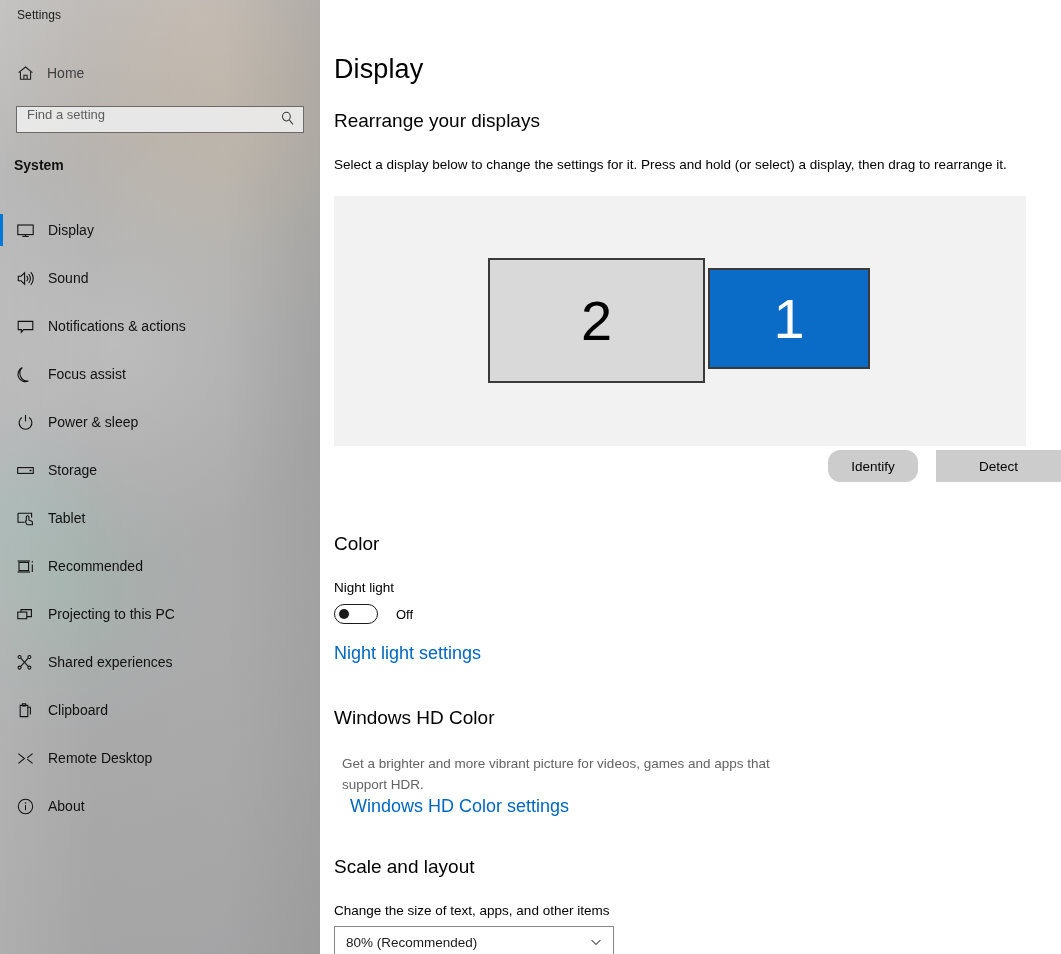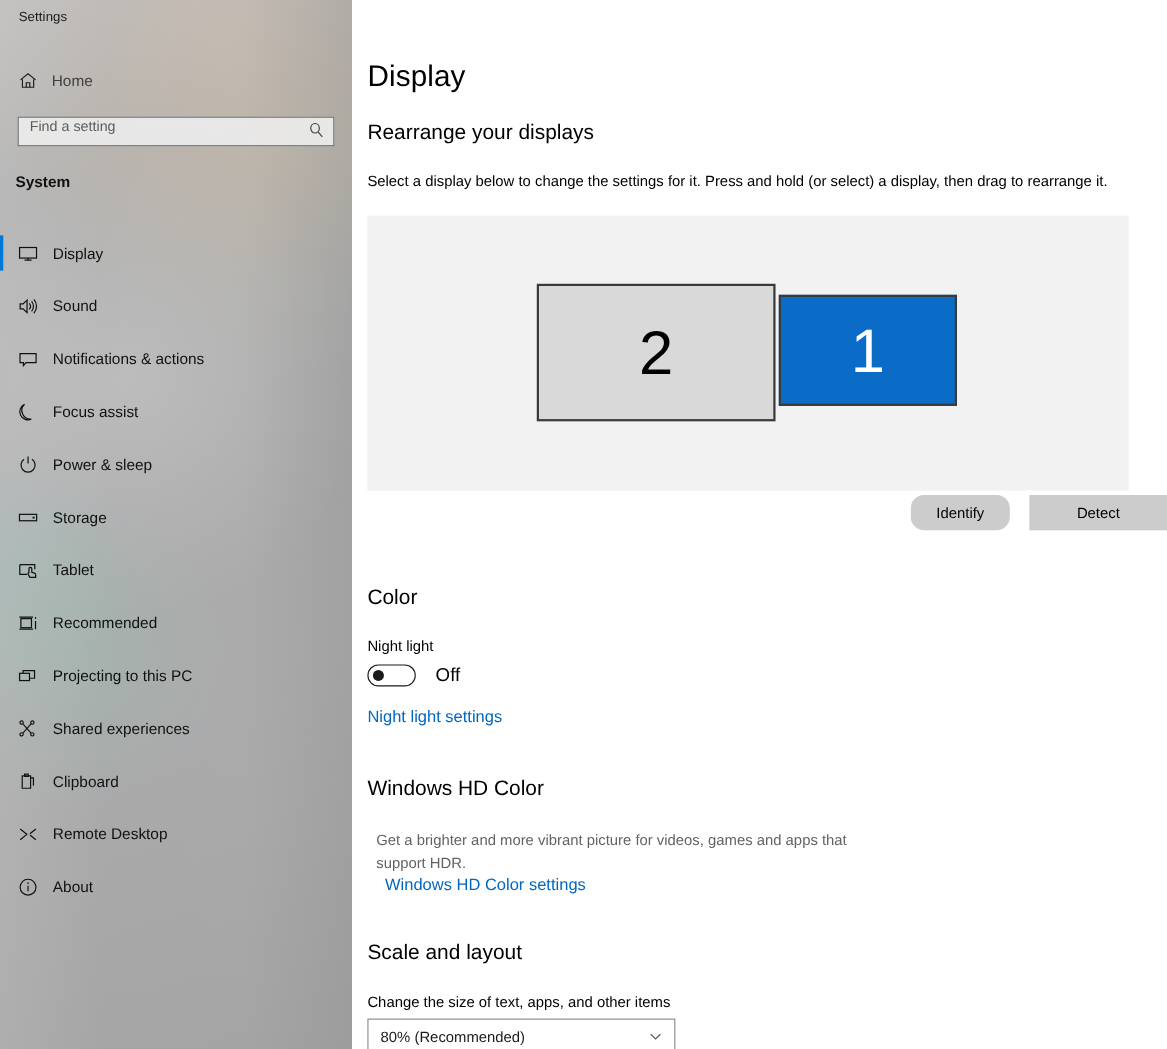--- a/index.html
+++ b/index.html
@@ -198,21 +198,21 @@
   .muted-text {
     position: absolute;
     left: 22px;
     font-size: 13.5px;
     color: #636363;
     line-height: 21px;
   }
   .link {
     position: absolute;
     left: 14px;
-    font-size: 15px;
+    font-size: 18px;
     color: #0067c0;
     text-decoration: none;
     cursor: pointer;
   }
 
   
   .display-canvas {
     position: absolute;
     left: 14px;
     top: 196px;
@@ -284,21 +284,21 @@
   .toggle .knob {
     position: absolute;
     left: 4px; top: 50%;
     transform: translateY(-50%);
     width: 10px; height: 10px;
     border-radius: 50%;
     background: #1b1b1b;
   }
   .toggle-state {
     margin-left: 18px;
-    font-size: 17px;
+    font-size: 13px;
     color: #000;
   }
 
   .select-box {
     position: absolute;
     left: 14px;
     top: 926px;
     width: 280px;
     height: 32px;
     background: #ffffff;

